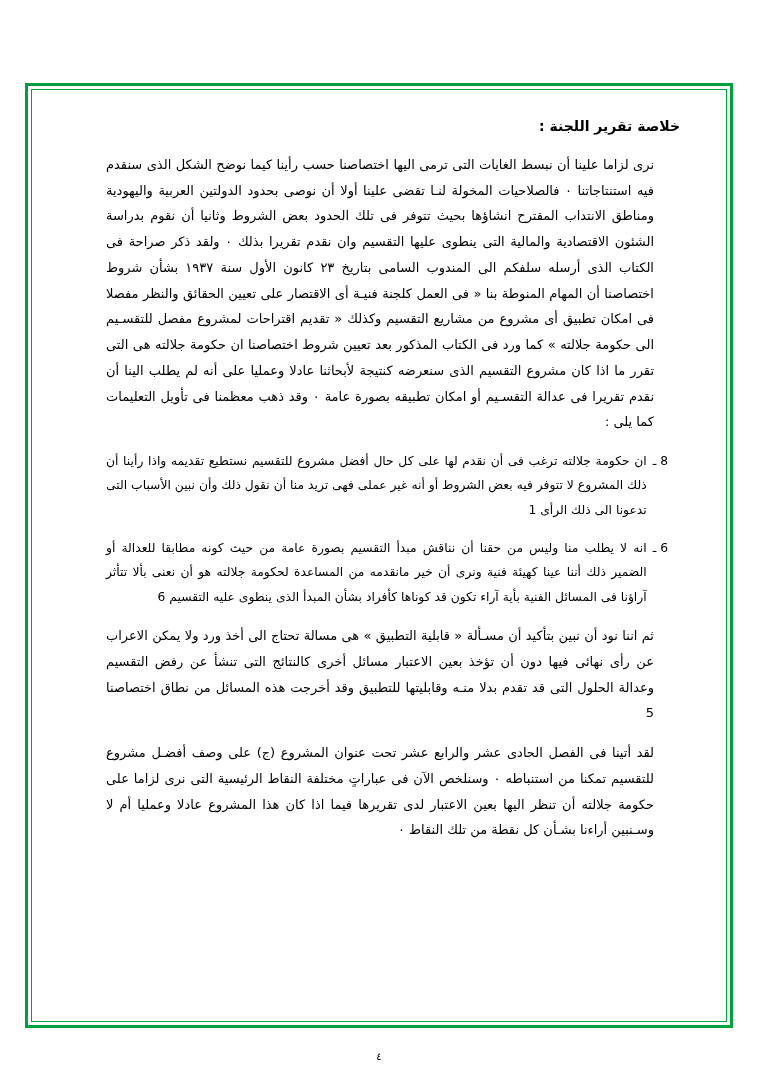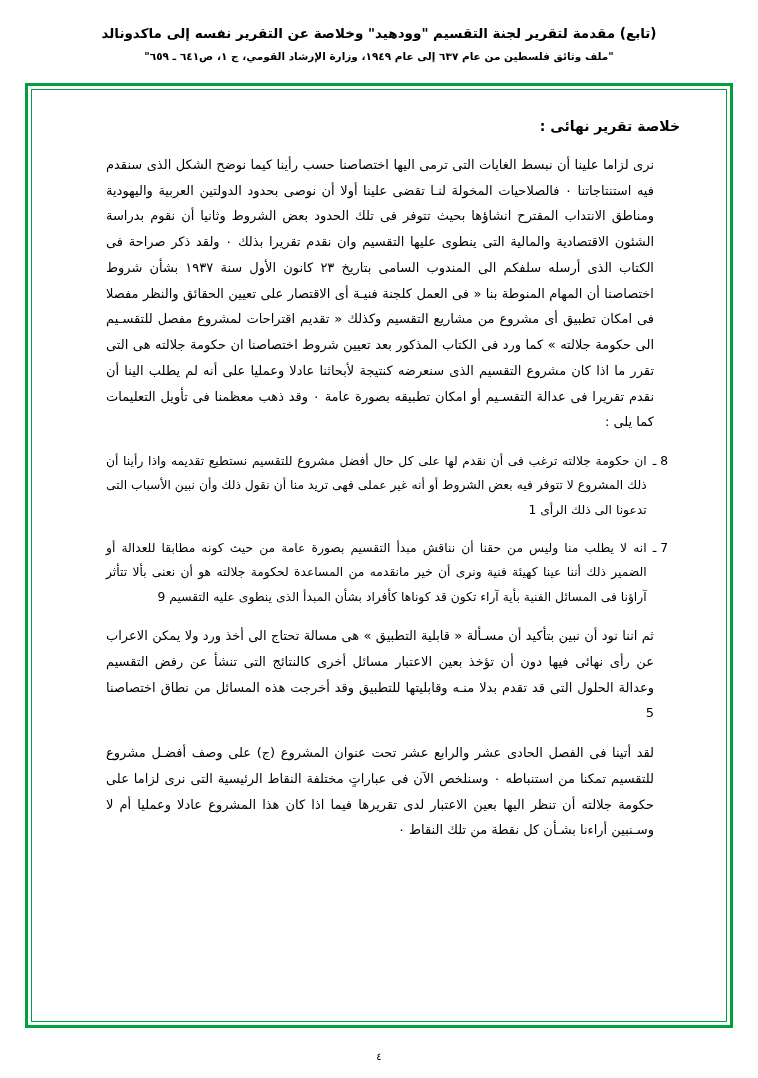--- a/index.html
+++ b/index.html
@@ -113,40 +113,36 @@
     right: 0;
     text-align: center;
     font-size: 10px;
   }
 </style>
 </head>
 <body>
 
 <div class="page">
 
-  <div class="header">
-    <div class="title">(تابع) مقدمة لتقرير لجنة التقسيم "وودهيد" وخلاصة عن التقرير نفسه إلى ماكدونالد</div>
-    <div class="subtitle">"ملف وثائق فلسطين من عام ٦٣٧ إلى عام ١٩٤٩، وزارة الإرشاد القومي، ج ١، ص٦٤١ ـ ٦٥٩"</div>
-  </div>
 
   <div class="frame">
     <div class="frame-inner">
 
-      <div class="section-head">خلاصة تقرير نهائى :</div>
+      <div class="section-head">خلاصة تقرير اللجنة :</div>
 
       <p class="para just">نرى لزاما علينا أن نبسط الغايات التى ترمى اليها اختصاصنا حسب رأينا كيما نوضح الشكل الذى سنقدم فيه استنتاجاتنا ٠ فالصلاحيات المخولة لنـا تقضى علينا أولا أن نوصى بحدود الدولتين العربية واليهودية ومناطق الانتداب المقترح انشاؤها بحيث تتوفر فى تلك الحدود بعض الشروط وثانيا أن نقوم بدراسة الشئون الاقتصادية والمالية التى ينطوى عليها التقسيم وان نقدم تقريرا بذلك ٠ ولقد ذكر صراحة فى الكتاب الذى أرسله سلفكم الى المندوب السامى بتاريخ ٢٣ كانون الأول سنة ١٩٣٧ بشأن شروط اختصاصنا أن المهام المنوطة بنا « فى العمل كلجنة فنيـة أى الاقتصار على تعيين الحقائق والنظر مفصلا فى امكان تطبيق أى مشروع من مشاريع التقسيم وكذلك « تقديم اقتراحات لمشروع مفصل للتقسـيم الى حكومة جلالته » كما ورد فى الكتاب المذكور بعد تعيين شروط اختصاصنا ان حكومة جلالته هى التى تقرر ما اذا كان مشروع التقسيم الذى سنعرضه كنتيجة لأبحاثنا عادلا وعمليا على أنه لم يطلب الينا أن نقدم تقريرا فى عدالة التقسـيم أو امكان تطبيقه بصورة عامة ٠ وقد ذهب معظمنا فى تأويل التعليمات كما يلى :</p>
 
       <div class="numbered">
         <div class="num">8 ـ</div>
         <div class="txt">ان حكومة جلالته ترغب فى أن نقدم لها على كل حال أفضل مشروع للتقسيم نستطيع تقديمه واذا رأينا أن ذلك المشروع لا تتوفر فيه بعض الشروط أو أنه غير عملى فهى تريد منا أن نقول ذلك وأن نبين الأسباب التى تدعونا الى ذلك الرأى 1</div>
       </div>
 
       <div class="numbered">
-        <div class="num">7 ـ</div>
-        <div class="txt">انه لا يطلب منا وليس من حقنا أن نناقش مبدأ التقسيم بصورة عامة من حيث كونه مطابقا للعدالة أو الضمير ذلك أننا عينا كهيئة فنية ونرى أن خير مانقدمه من المساعدة لحكومة جلالته هو أن نعنى بألا تتأثر آراؤنا فى المسائل الفنية بأية آراء تكون قد كوناها كأفراد بشأن المبدأ الذى ينطوى عليه التقسيم 9</div>
+        <div class="num">6 ـ</div>
+        <div class="txt">انه لا يطلب منا وليس من حقنا أن نناقش مبدأ التقسيم بصورة عامة من حيث كونه مطابقا للعدالة أو الضمير ذلك أننا عينا كهيئة فنية ونرى أن خير مانقدمه من المساعدة لحكومة جلالته هو أن نعنى بألا تتأثر آراؤنا فى المسائل الفنية بأية آراء تكون قد كوناها كأفراد بشأن المبدأ الذى ينطوى عليه التقسيم 6</div>
       </div>
 
       <p class="para just">ثم اننا نود أن نبين بتأكيد أن مسـألة « قابلية التطبيق » هى مسالة تحتاج الى أخذ ورد ولا يمكن الاعراب عن رأى نهائى فيها دون أن تؤخذ بعين الاعتبار مسائل أخرى كالنتائج التى تنشأ عن رفض التقسيم وعدالة الحلول التى قد تقدم بدلا منـه وقابليتها للتطبيق وقد أخرجت هذه المسائل من نطاق اختصاصنا 5</p>
 
       <p class="para just">لقد أتينا فى الفصل الحادى عشر والرابع عشر تحت عنوان المشروع (ج) على وصف أفضـل مشروع للتقسيم تمكنا من استنباطه ٠ وسنلخص الآن فى عباراتٍ مختلفة النقاط الرئيسية التى نرى لزاما على حكومة جلالته أن تنظر اليها بعين الاعتبار لدى تقريرها فيما اذا كان هذا المشروع عادلا وعمليا أم لا وسـنبين أراءنا بشـأن كل نقطة من تلك النقاط ٠</p>
 
 
 
     </div>
   </div>

